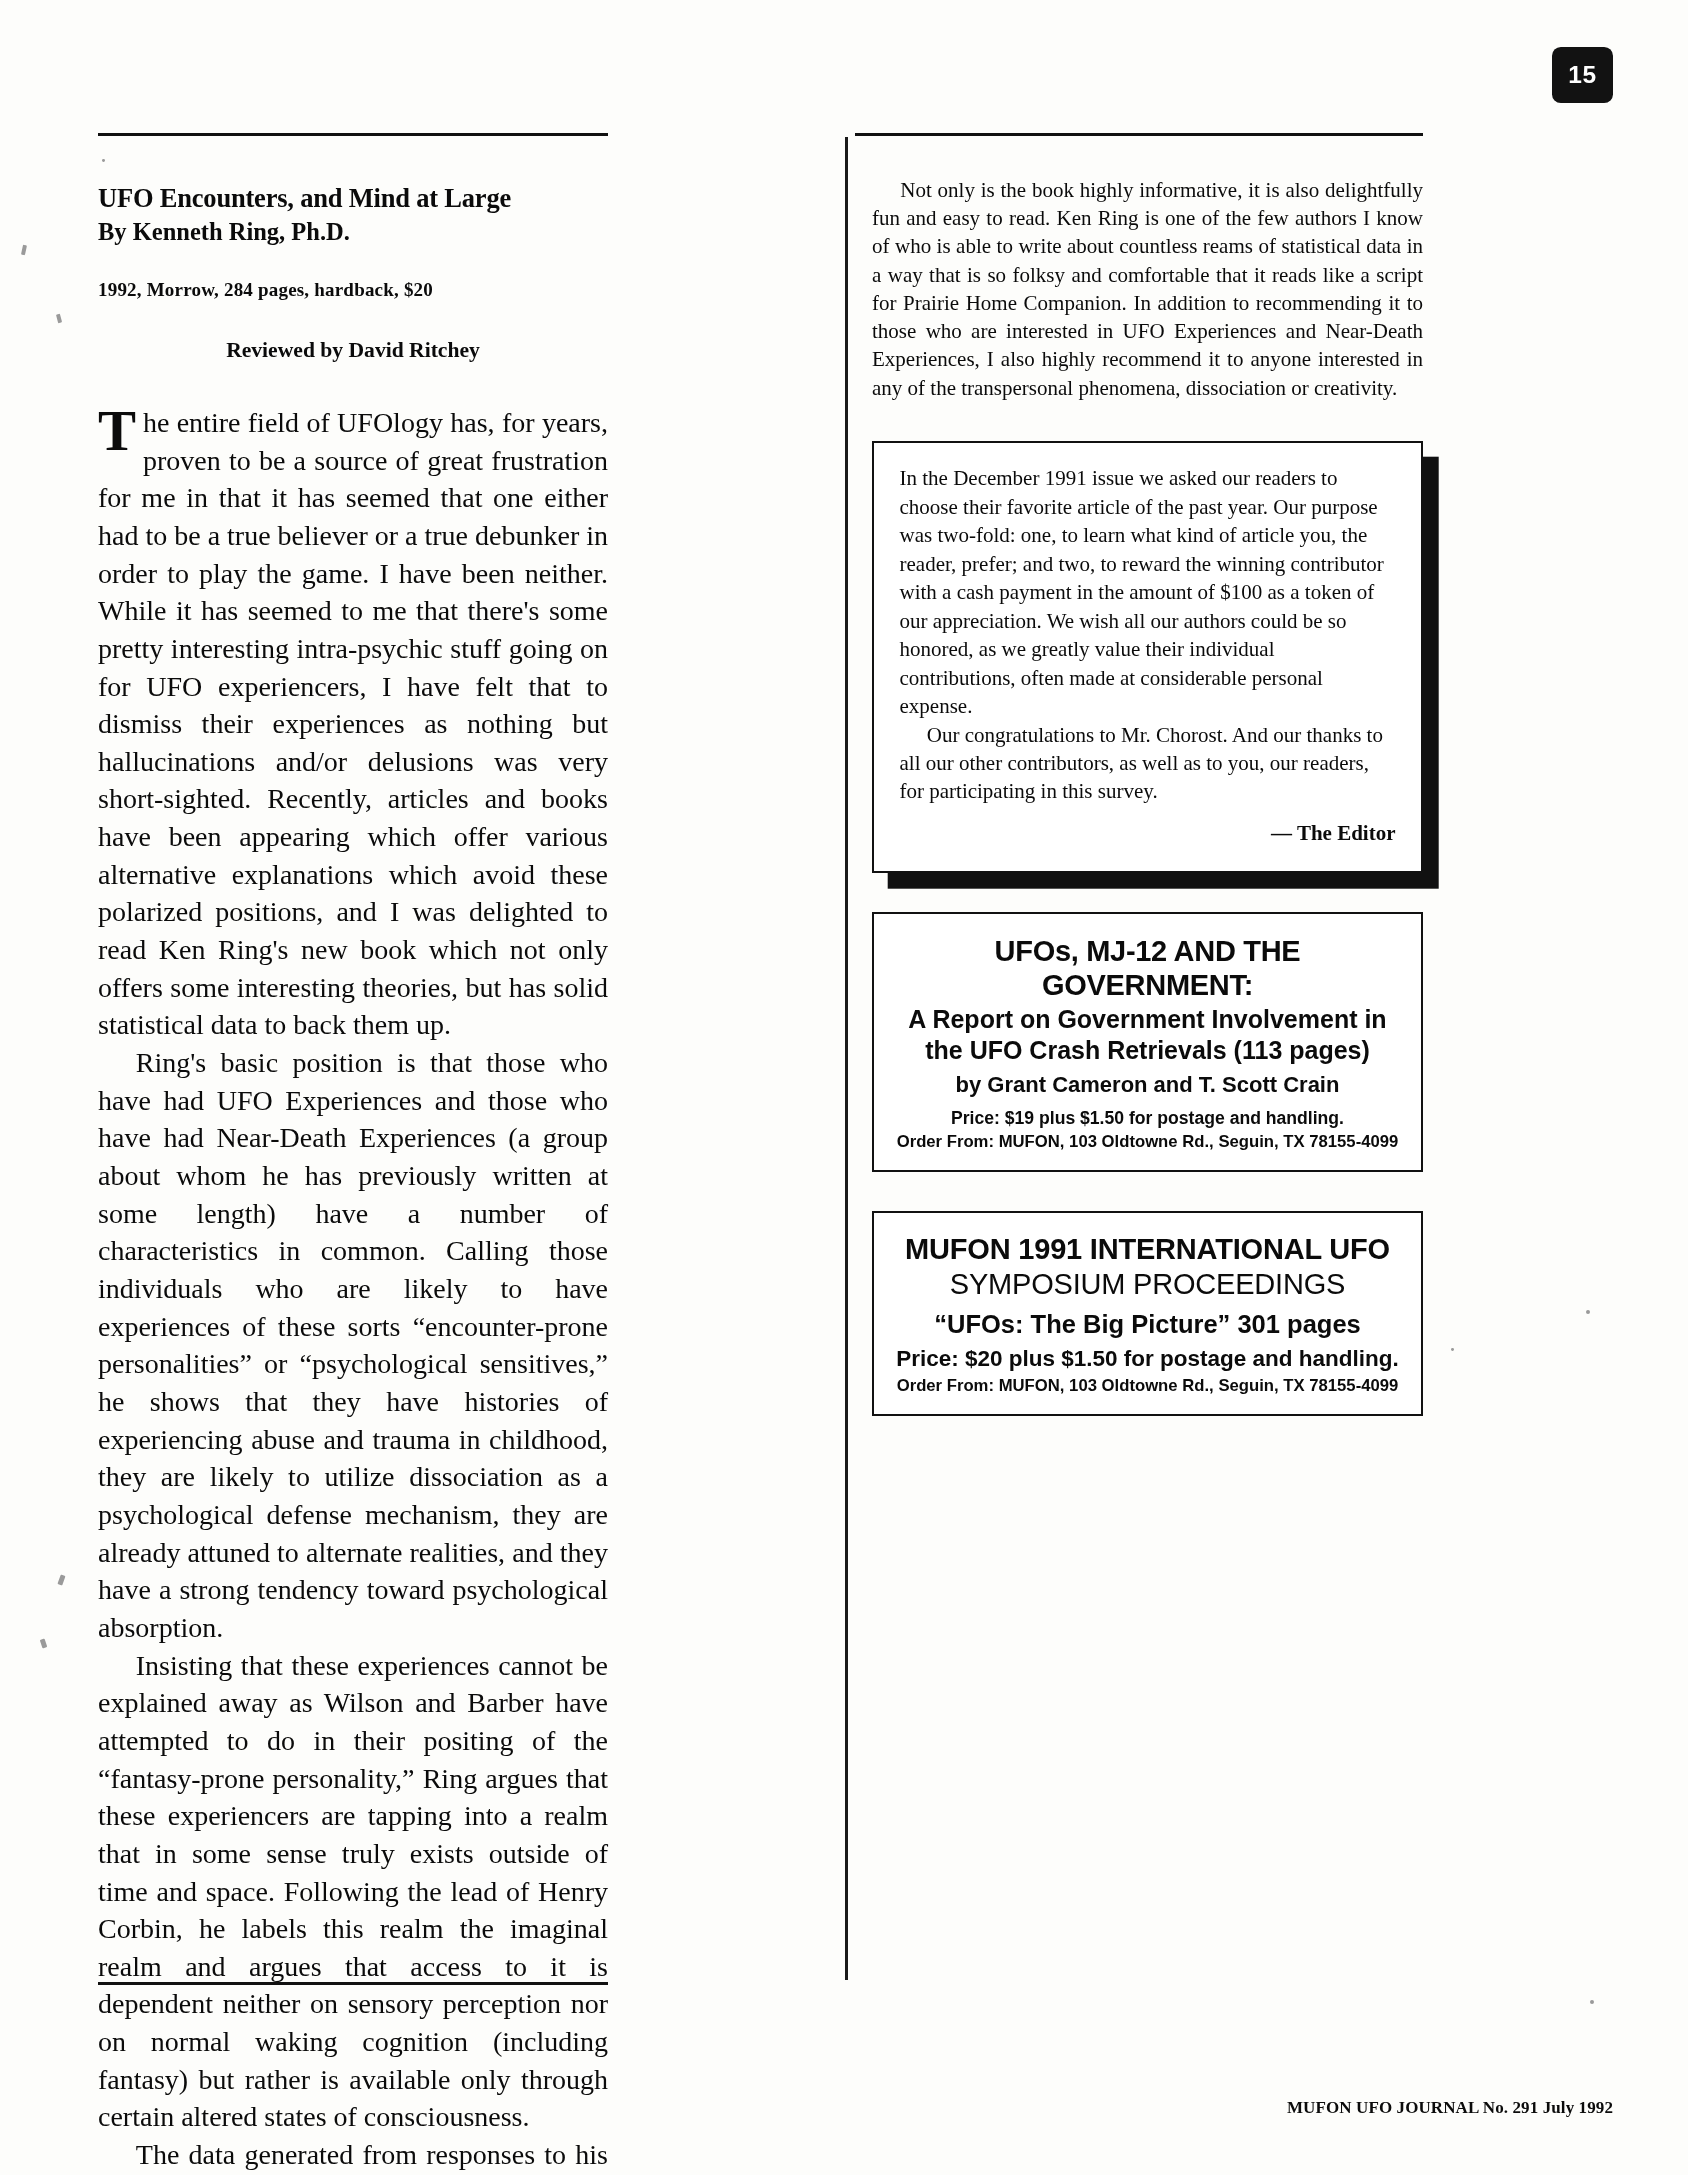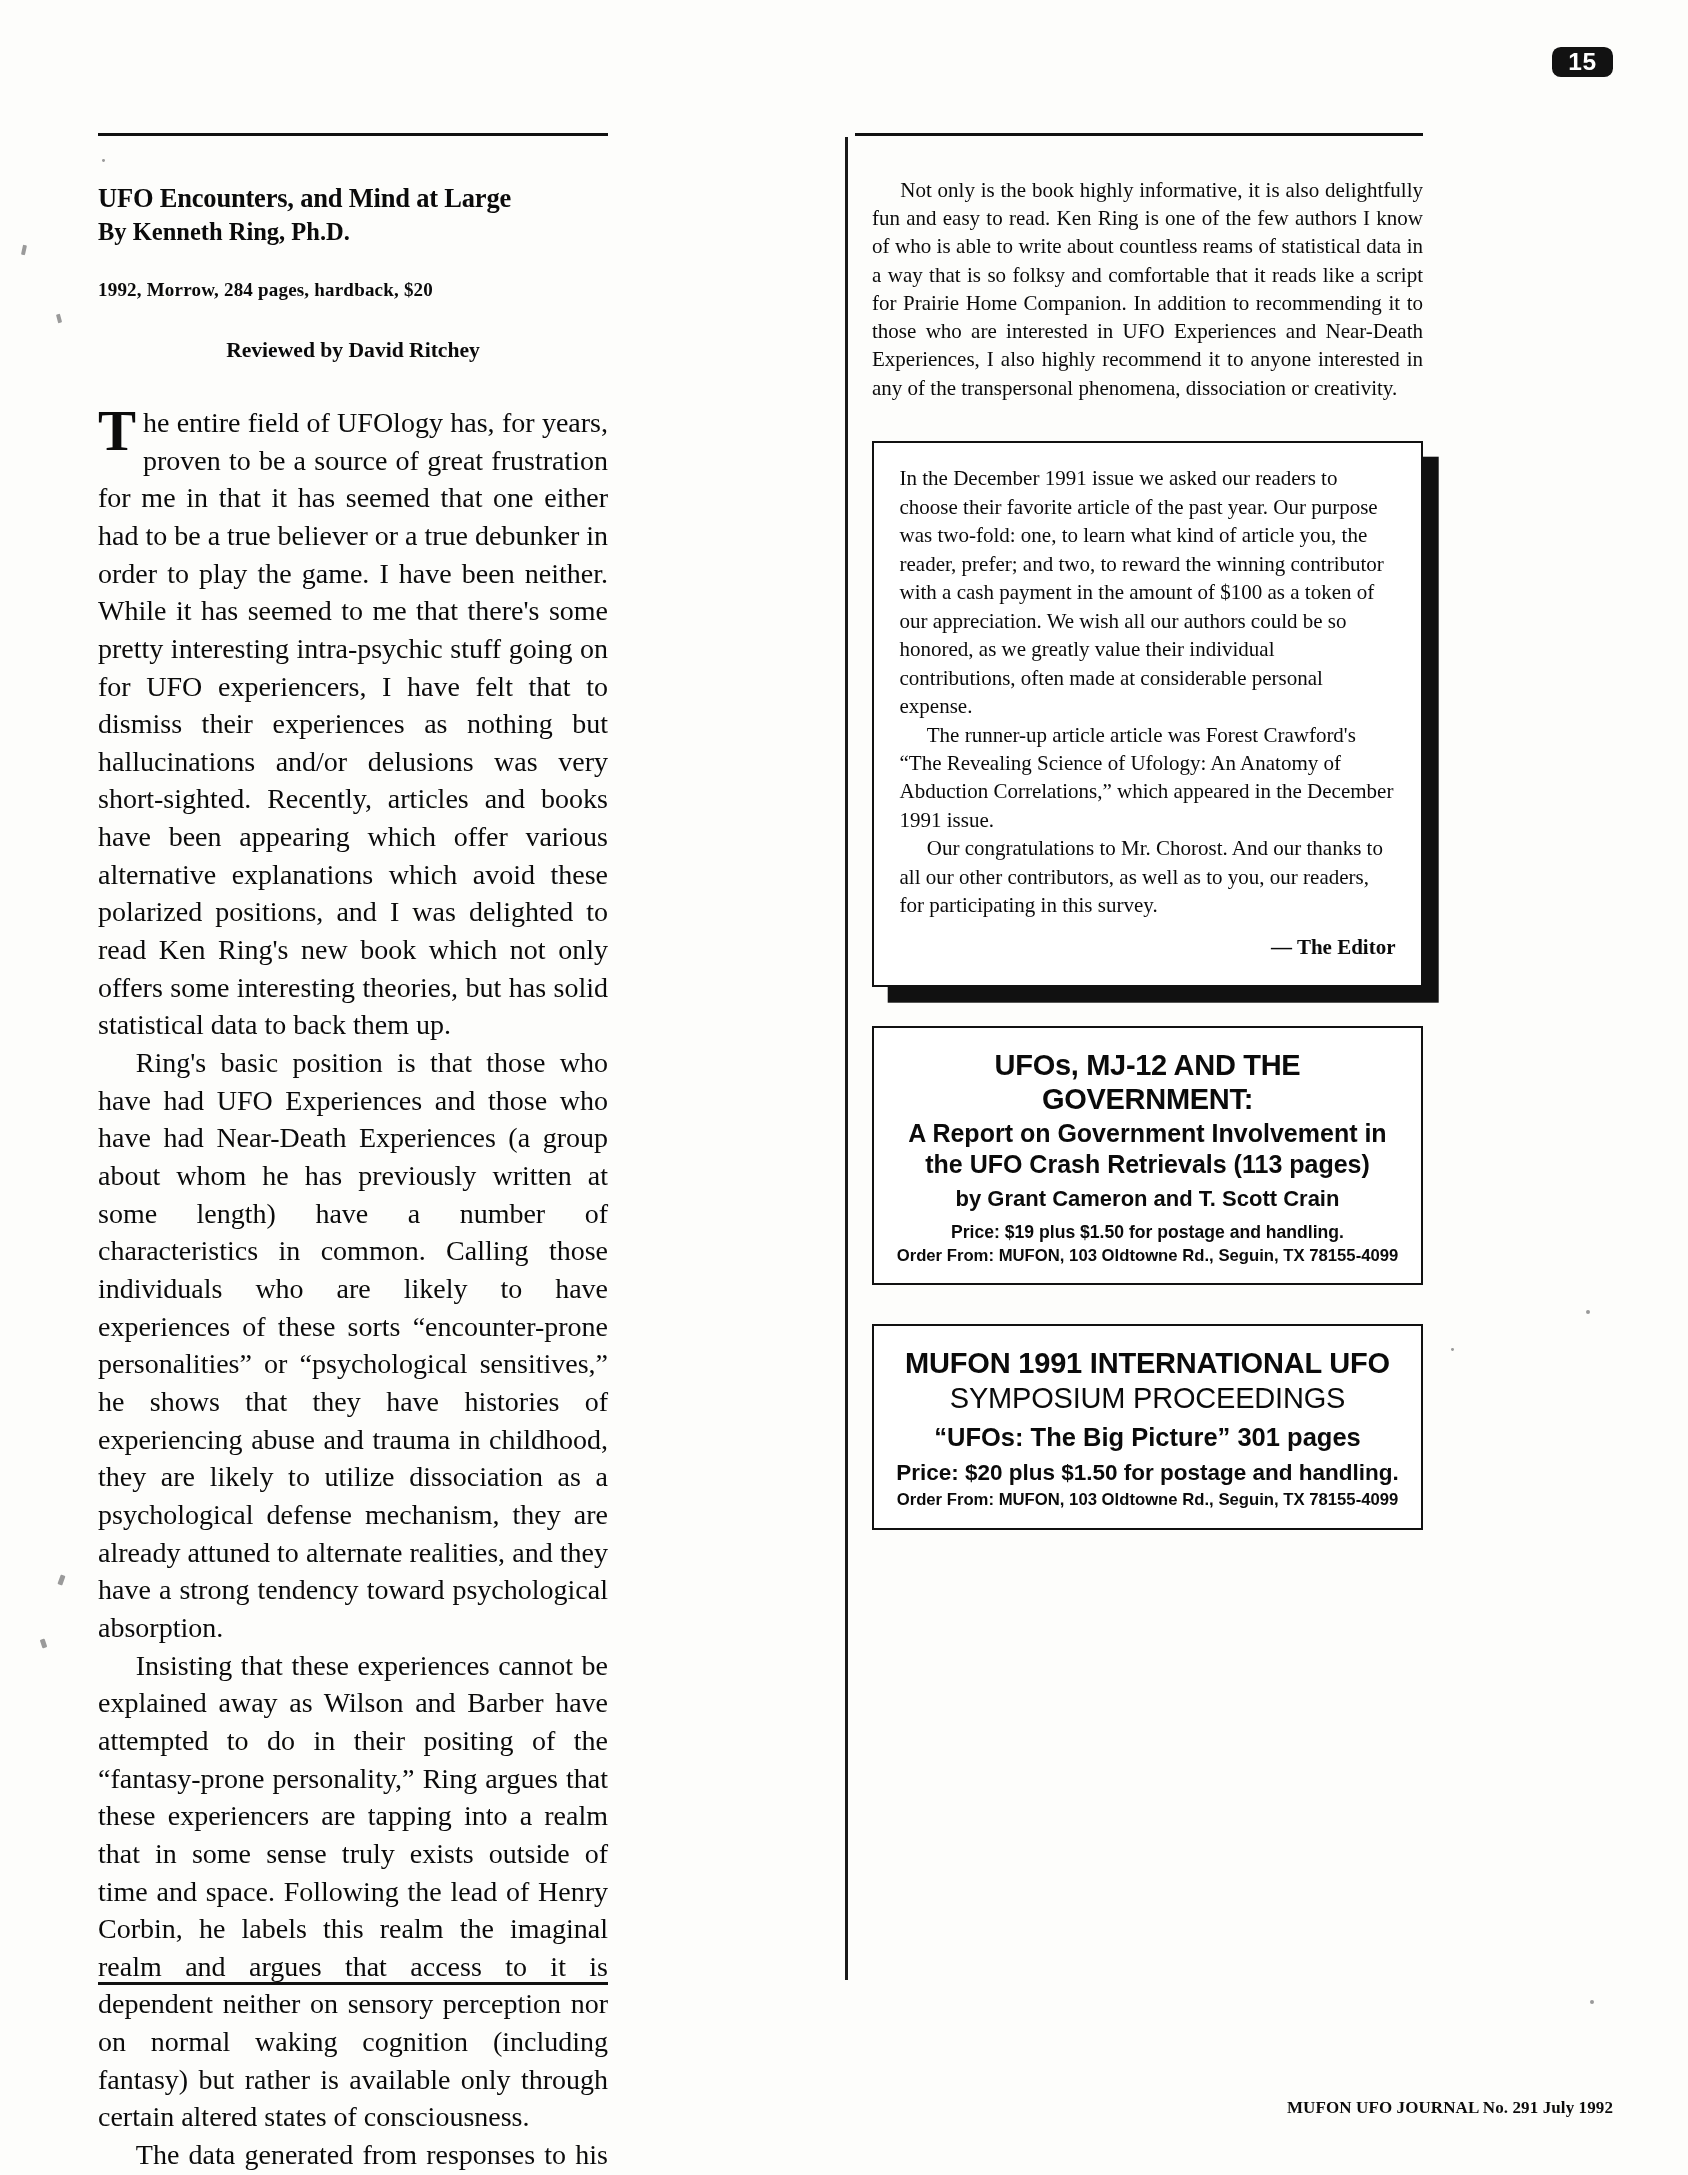--- a/index.html
+++ b/index.html
@@ -9,21 +9,21 @@
     font-family:"Liberation Serif",serif;
     color:#0b0b0b;
     position:relative;
     overflow:hidden;
   }
   .page{position:absolute;inset:0;}
 
   
   .page-badge{
     position:absolute;top:47px;right:76px;
-    width:61px;height:30px;border-radius:8.8px;
+    width:61px;height:56px;border-radius:8.8px;
     background:#121212;color:#fff;
     display:flex;align-items:center;justify-content:center;
     font-family:"Liberation Sans",sans-serif;
     font-weight:bold;font-size:24.5px;letter-spacing:0.5px;
   }
 
   
   .rule-left{position:absolute;left:98px;top:133px;width:510px;height:2.9px;background:#111;}
   .rule-right{position:absolute;left:855px;top:133px;width:568px;height:2.9px;background:#111;}
 
@@ -142,21 +142,20 @@
 
   <div class="colR">
 
     <div class="body-text">
       <p>Not only is the book highly informative, it is also delightfully fun and easy to read. Ken Ring is one of the few authors I know of who is able to write about countless reams of statistical data in a way that is so folksy and comfortable that it reads like a script for Prairie Home Companion. In addition to recommending it to those who are interested in UFO Experiences and Near-Death Experiences, I also highly recommend it to anyone interested in any of the transpersonal phenomena, dissociation or creativity.</p>
     </div>
 
     <div class="shadow-box">
       <div class="sb-body">
         <p class="noind">In the December 1991 issue we asked our readers to choose their favorite article of the past year. Our purpose was two-fold: one, to learn what kind of article you, the reader, prefer; and two, to reward the winning contributor with a cash payment in the amount of $100 as a token of our appreciation. We wish all our authors could be so honored, as we greatly value their individual contributions, often made at considerable personal expense.</p>
-        <p>The runner-up article article was Forest Crawford's “The Revealing Science of Ufology: An Anatomy of Abduction Correlations,” which appeared in the December 1991 issue.</p>
         <p>Our congratulations to Mr. Chorost. And our thanks to all our other contributors, as well as to you, our readers, for participating in this survey.</p>
       </div>
       <div class="sb-sign">— The Editor</div>
     </div>
 
     <div class="ad-box">
       <div class="ad-l1">UFOs, MJ-12 AND THE GOVERNMENT:</div>
       <div class="ad-l2">A Report on Government Involvement in</div>
       <div class="ad-l3">the UFO Crash Retrievals (113 pages)</div>
       <div class="ad-author">by Grant Cameron and T. Scott Crain</div>

